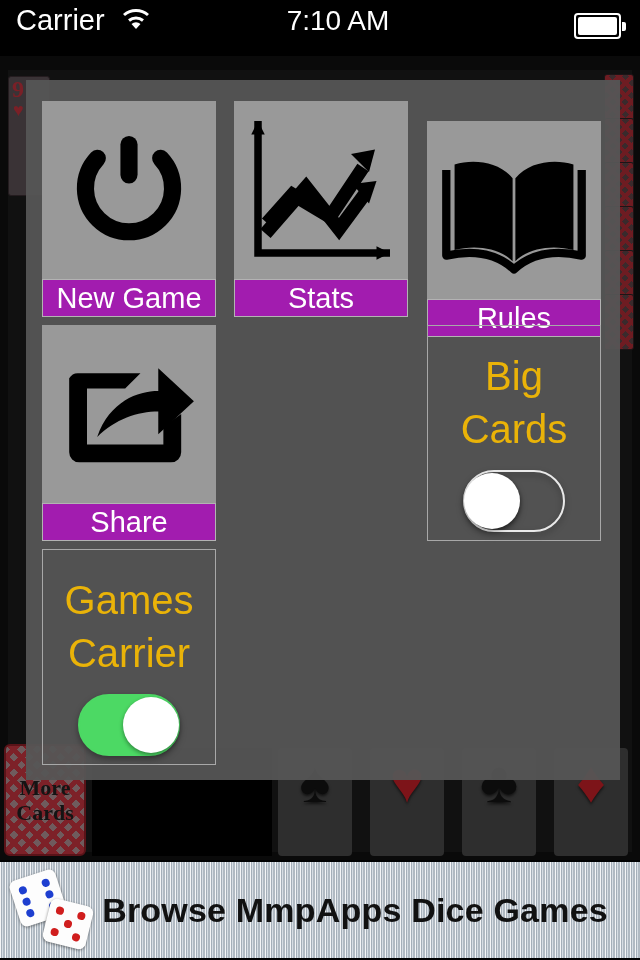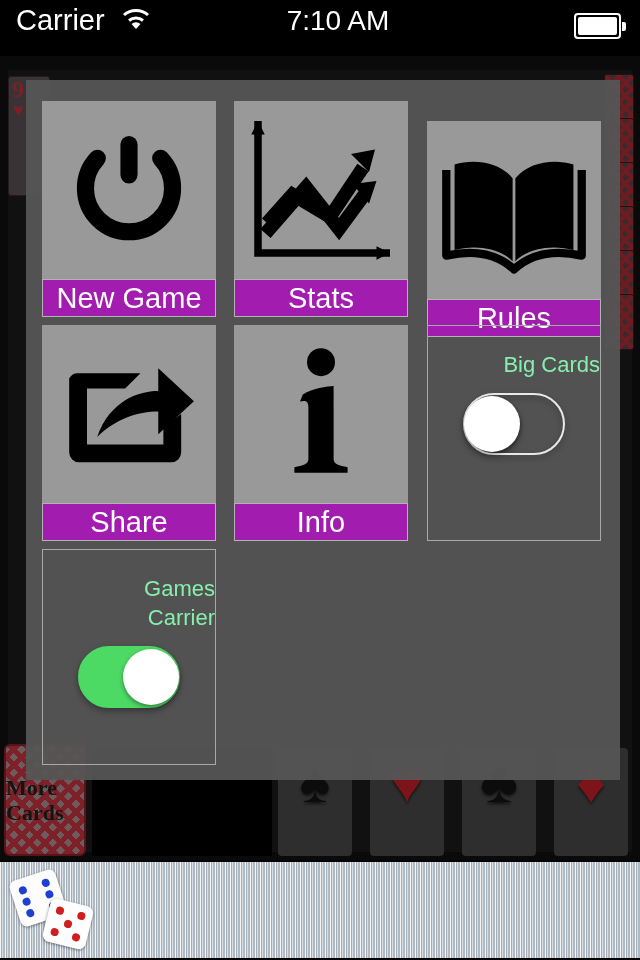--- a/index.html
+++ b/index.html
@@ -101,21 +101,21 @@
   .more-cards {
     position: absolute; left: 4px; bottom: 0;
     width: 82px; height: 112px;
     border: 2px solid #5a1318;
     border-radius: 6px;
     background-color: #6f5b5d;
     background-image:
       repeating-linear-gradient(45deg,  #7d2128 0 5px, transparent 5px 11px),
       repeating-linear-gradient(-45deg, #7d2128 0 5px, transparent 5px 11px);
     display: flex; flex-direction: column;
-    align-items: flex-start; justify-content: center;
+    align-items: center; justify-content: center;
   }
   .more-cards span {
     font-family: "Liberation Serif", serif;
     font-size: 22px; font-weight: bold; color: #141414;
     line-height: 1.15;
     text-align: center;
   }
   .waste-slot {
     position: absolute; left: 92px; bottom: 0;
     width: 180px; height: 108px;
@@ -173,22 +173,22 @@
   
   .toggle-tile {
     position: absolute;
     border: 1px solid #a8a8a8;
     background: transparent;
     display: flex; flex-direction: column;
     align-items: center; justify-content: flex-start;
     padding-top: 24px;
   }
   .toggle-tile .tt-label {
-    color: #86efac; font-size: 22px; line-height: 1.32;
-    text-align: right; width: 100%;
+    color: #eab308; font-size: 40px; line-height: 1.32;
+    text-align: center; width: 100%;
   }
   .switch {
     position: relative;
     width: 102px; height: 62px;
     border-radius: 31px;
     margin-top: 14px;
     filter: drop-shadow(0 3px 3px rgba(0,0,0,0.35));
   }
   .switch.off {
     background: transparent;
@@ -332,30 +332,20 @@
         <svg width="140" height="120" viewBox="0 0 110 92">
           <path d="M8 18 L8 76 A8 8 0 0 0 16 84 L88 84 A8 8 0 0 0 96 76 L96 46
                    L82 56 L82 70 L22 70 L22 26 L52 26 L64 14 L16 14 A8 8 0 0 0 8 18 Z" fill="#000"></path>
           <path d="M30 64 C40 36 62 28 78 28 L78 10 L106 36 L78 62 L78 44
                    C62 44 44 50 30 64 Z" fill="#000"></path>
         </svg>
       </div>
       <div class="tile-label">Share</div>
     </div>
 
-    <div class="tile r1 c1">
-      <div class="icon-box">
-        <svg width="110" height="140" viewBox="0 0 70 100">
-          <circle cx="35" cy="13" r="10" fill="#000"></circle>
-          <path d="M22 36 C28 32 40 30 44 30 L44 82 C44 86 48 87 54 88 L54 92 L16 92 L16 88
-                   C22 87 26 86 26 82 L26 45 C26 41 24 40 20 41 Z" fill="#000"></path>
-        </svg>
-      </div>
-      <div class="tile-label">Info</div>
-    </div>
 
     <div class="toggle-tile" style="left:401px; top:245px; width:174px; height:216px;">
       <div class="tt-label">Big Cards</div>
       <div class="switch off">
         <div class="knob"></div>
       </div>
     </div>
 
     <div class="toggle-tile" style="left:16px; top:469px; width:174px; height:216px;">
       <div class="tt-label">Games</div>
@@ -397,15 +387,16 @@
         <div class="dot blue" style="left:32px; top:32px;"></div>
       </div>
       <div class="die die2">
         <div class="dot red" style="left:7px;  top:7px;"></div>
         <div class="dot red" style="left:29px; top:7px;"></div>
         <div class="dot red" style="left:18px; top:18px;"></div>
         <div class="dot red" style="left:7px;  top:29px;"></div>
         <div class="dot red" style="left:29px; top:29px;"></div>
       </div>
     </div>
+    <div class="ad-text">Browse MmpApps Dice Games</div>
   </div>
 
 </div>
 
 </body></html>

